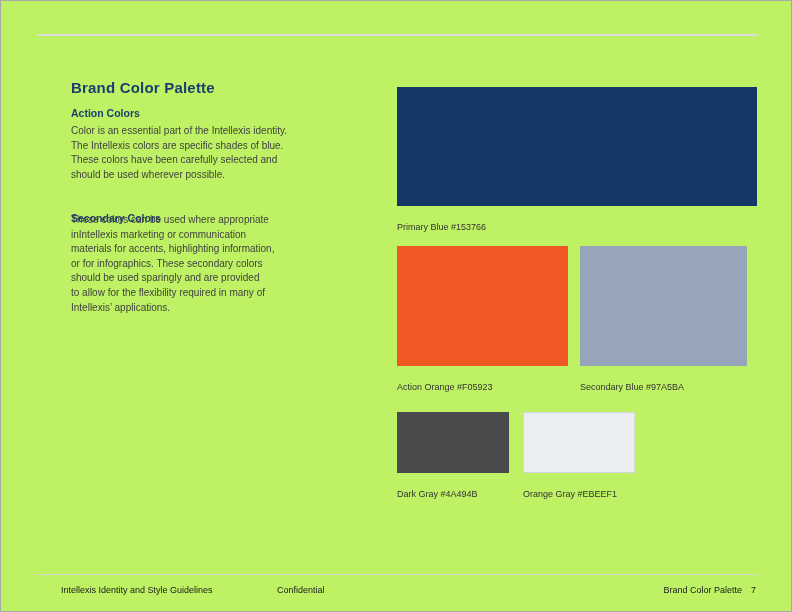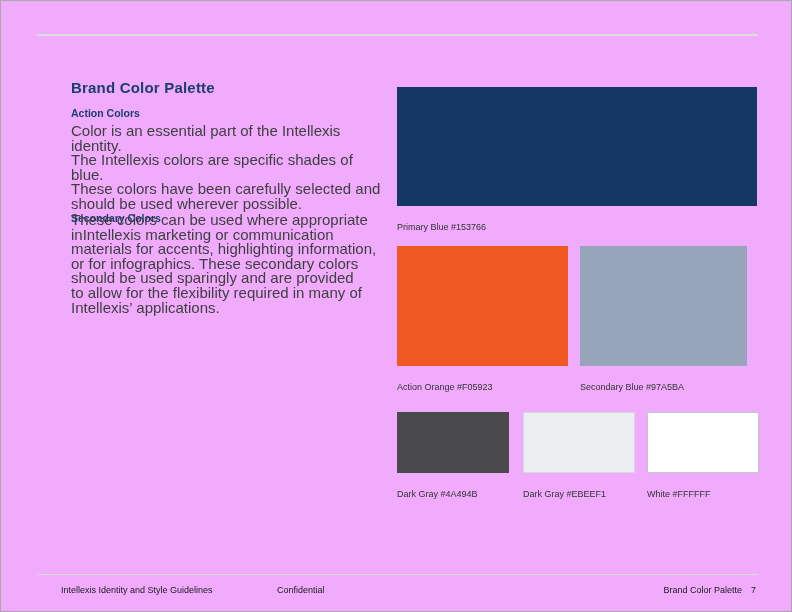--- a/index.html
+++ b/index.html
@@ -2,21 +2,21 @@
 <html><head>
 <meta charset="utf-8">
 <style>
   html, body { margin: 0; padding: 0; background: #e8e8e8; }
   * { box-sizing: border-box; }
 
   .page {
     position: relative;
     width: 792px;
     height: 612px;
-    background: #f0abfc;
+    background: #bef264;
     border: 1px solid #a9a9a9;
     font-family: "Liberation Sans", sans-serif;
     overflow: hidden;
   }
 
   .rule {
     position: absolute;
     left: 36px;
     width: 721px;
     background: #dcdcdc;
@@ -41,21 +41,21 @@
     font-weight: bold;
     color: #1b3e6f;
   }
   .subhead.s1 { top: 106px; }
   .subhead.s2 { top: 211px; }
 
   .body-text {
     position: absolute;
     left: 70px;
     width: 310px;
-    font-size: 15px;
+    font-size: 10px;
     line-height: 14.6px;
     color: #3f3f3f;
     white-space: pre-line;
   }
   .body-text.p1 { top: 123px; }
   .body-text.p2 { top: 212px; }
 
   
   .swatch-group { position: absolute; }
   .swatch-box { width: 100%; }
@@ -131,27 +131,23 @@
     <div class="swatch-label">Secondary Blue #97A5BA</div>
   </div>
 
   <div class="swatch-group g-darkgray">
     <div class="swatch-box" style="background-color: rgb(74, 73, 75);"></div>
     <div class="swatch-label">Dark Gray #4A494B</div>
   </div>
 
   <div class="swatch-group g-lightgray">
     <div class="swatch-box" style="background-color: rgb(235, 238, 241);"></div>
-    <div class="swatch-label">Dark Gray #EBEEF1</div>
+    <div class="swatch-label">Orange Gray #EBEEF1</div>
   </div>
 
-  <div class="swatch-group g-white">
-    <div class="swatch-box" style="background-color: rgb(255, 255, 255);"></div>
-    <div class="swatch-label">White #FFFFFF</div>
-  </div>
 
   <div class="rule bottom"></div>
   <div class="footer-text footer-left">Intellexis Identity and Style Guidelines</div>
   <div class="footer-text footer-center">Confidential</div>
   <div class="footer-text footer-right">
     <span>Brand Color Palette</span>
     <span>7</span>
   </div>
 
 </div>

